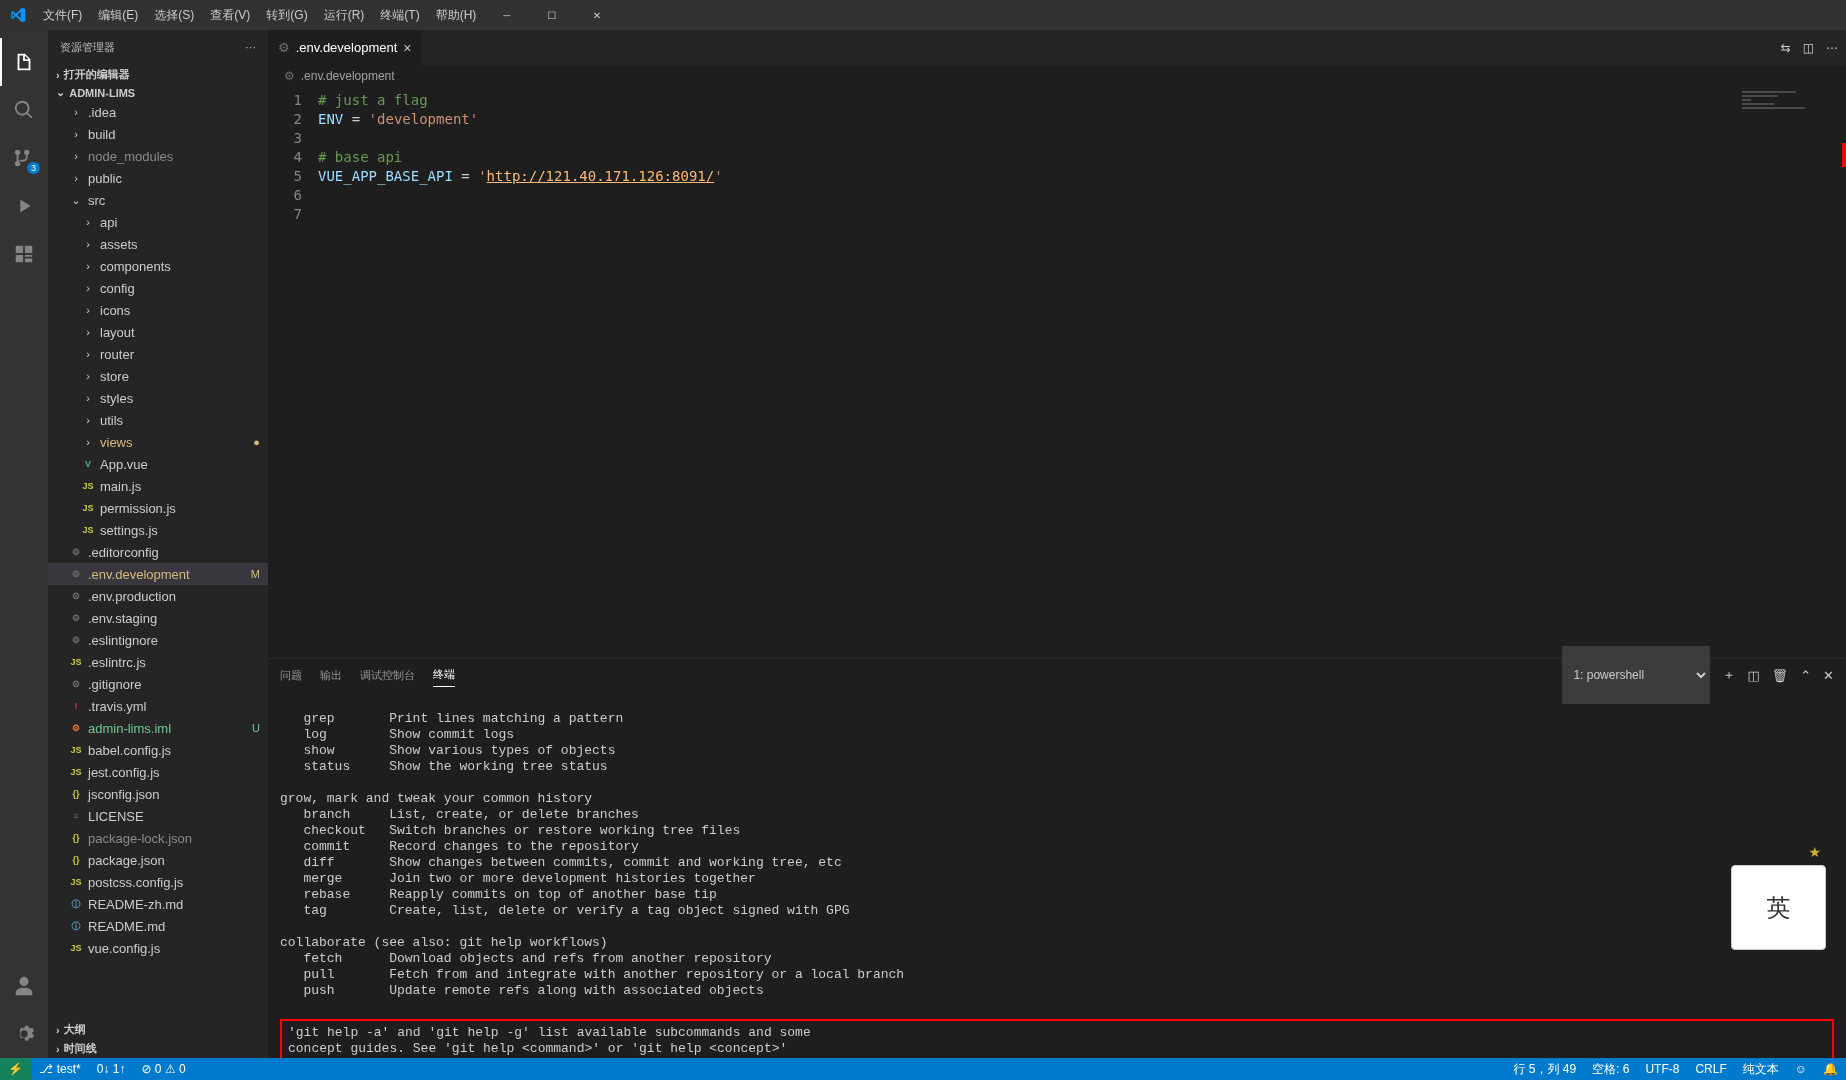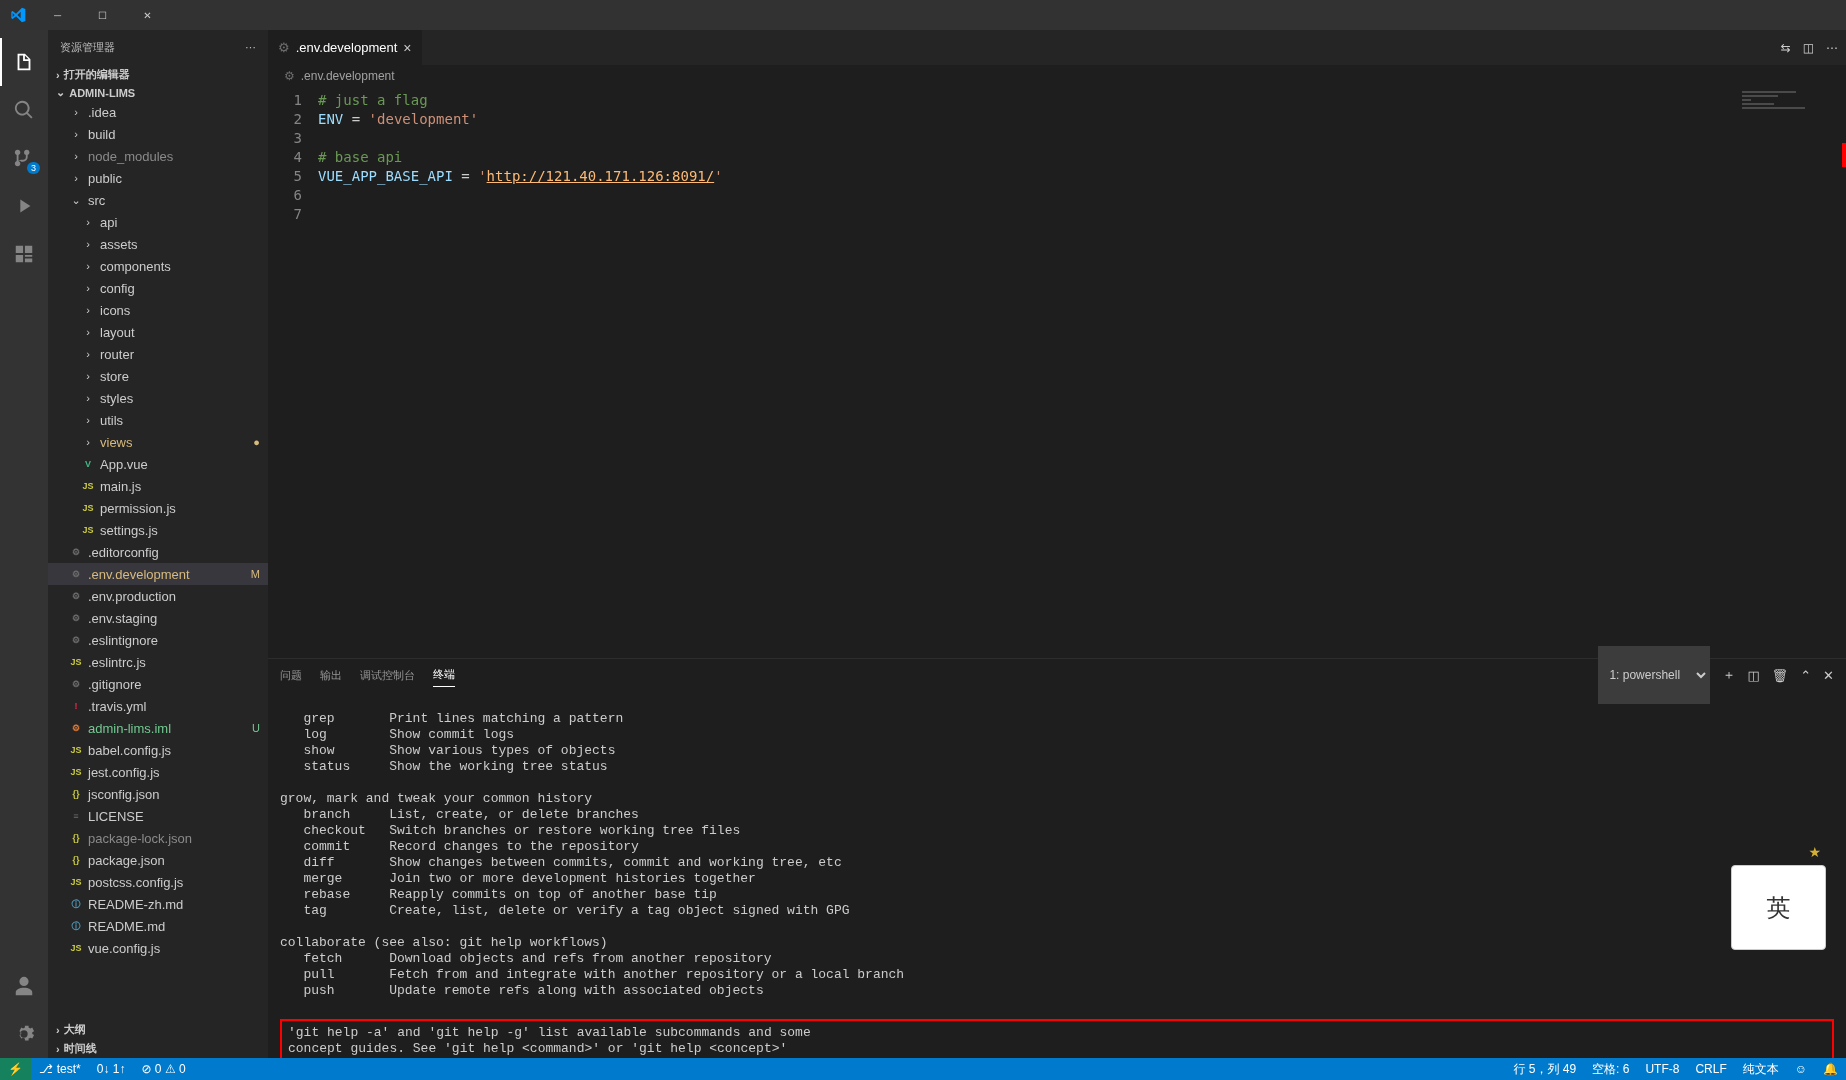--- a/index.html
+++ b/index.html
@@ -48,21 +48,21 @@
 .code .link { color: #fdba74; text-decoration: underline; }
 .minimap { position: absolute; right: 14px; top: 4px; width: 90px; height: 20px; }
 .minimap-line { height: 2px; background: #4a4a4a; margin-bottom: 2px; width: 60%; }
 .red-decoration { position: absolute; right: 0; top: 56px; width: 4px; height: 24px; background: #ff0000; }
 
 .panel { height: 400px; border-top: 1px solid #2d2d2d; display: flex; flex-direction: column; }
 .panel-tabs { height: 32px; display: flex; align-items: center; padding: 0 12px; gap: 18px; font-size: 11px; color: #969696; }
 .panel-tab { cursor: pointer; padding: 4px 0; }
 .panel-tab.active { color: #fff; border-bottom: 1px solid #fff; }
 .panel-actions { margin-left: auto; display: flex; align-items: center; gap: 12px; color: #ccc; font-size: 13px; }
-.panel-actions select { background: #3c3c3c; color: #ccc; border: 1px solid #3c3c3c; padding: 20px 6px; font-size: 12px; width: 112px; }
+.panel-actions select { background: #3c3c3c; color: #ccc; border: 1px solid #3c3c3c; padding: 20px 6px; font-size: 12px; width: 148px; }
 .terminal { flex: 1; font-family: Liberation Mono, monospace; font-size: 13px; line-height: 16px; padding: 4px 12px; color: #cccccc; white-space: pre; overflow: hidden; }
 .red-box { border: 2px solid #ff0000; padding: 4px 6px; margin-top: 4px; }
 
 .statusbar { height: 22px; background: #007acc; color: #fff; display: flex; align-items: center; font-size: 12px; }
 .statusbar .sb-item { padding: 0 8px; display: flex; align-items: center; gap: 4px; cursor: pointer; height: 100%; }
 .statusbar .spacer { flex: 1; }
 
 .ime-widget { position: absolute; right: 20px; bottom: 130px; width: 95px; height: 85px; background: #fff; border: 1px solid #ccc; border-radius: 4px; display: flex; align-items: center; justify-content: center; font-size: 24px; }
 .ime-star { position: absolute; right: 25px; bottom: 220px; color: #d4af37; font-size: 14px; }
 
@@ -71,20 +71,30 @@
 </style>
 </head>
 <body>
 
 <div class="titlebar">
   <div class="logo">
     <svg class="ic-sm" viewBox="0 0 24 24">
         <path fill="#0098ff" d="M23 3l-5-2-9 9-5-4-2 1v10l2 1 5-4 9 9 5-2V3zM4 15V9l3 3-3 3zm12 2l-5-5 5-5v10z"></path>
       </svg>
   </div>
+  <div class="menu" id="menu-bar">
+      <div class="menu-item">文件(F)</div>
+      <div class="menu-item">编辑(E)</div>
+      <div class="menu-item">选择(S)</div>
+      <div class="menu-item">查看(V)</div>
+      <div class="menu-item">转到(G)</div>
+      <div class="menu-item">运行(R)</div>
+      <div class="menu-item">终端(T)</div>
+      <div class="menu-item">帮助(H)</div>
+    </div>
   <div class="win-controls">
     <div class="win-btn">─</div>
     <div class="win-btn">☐</div>
     <div class="win-btn close">✕</div>
   </div>
 </div>
 
 <div class="main">
 
   <div class="activity-bar">

